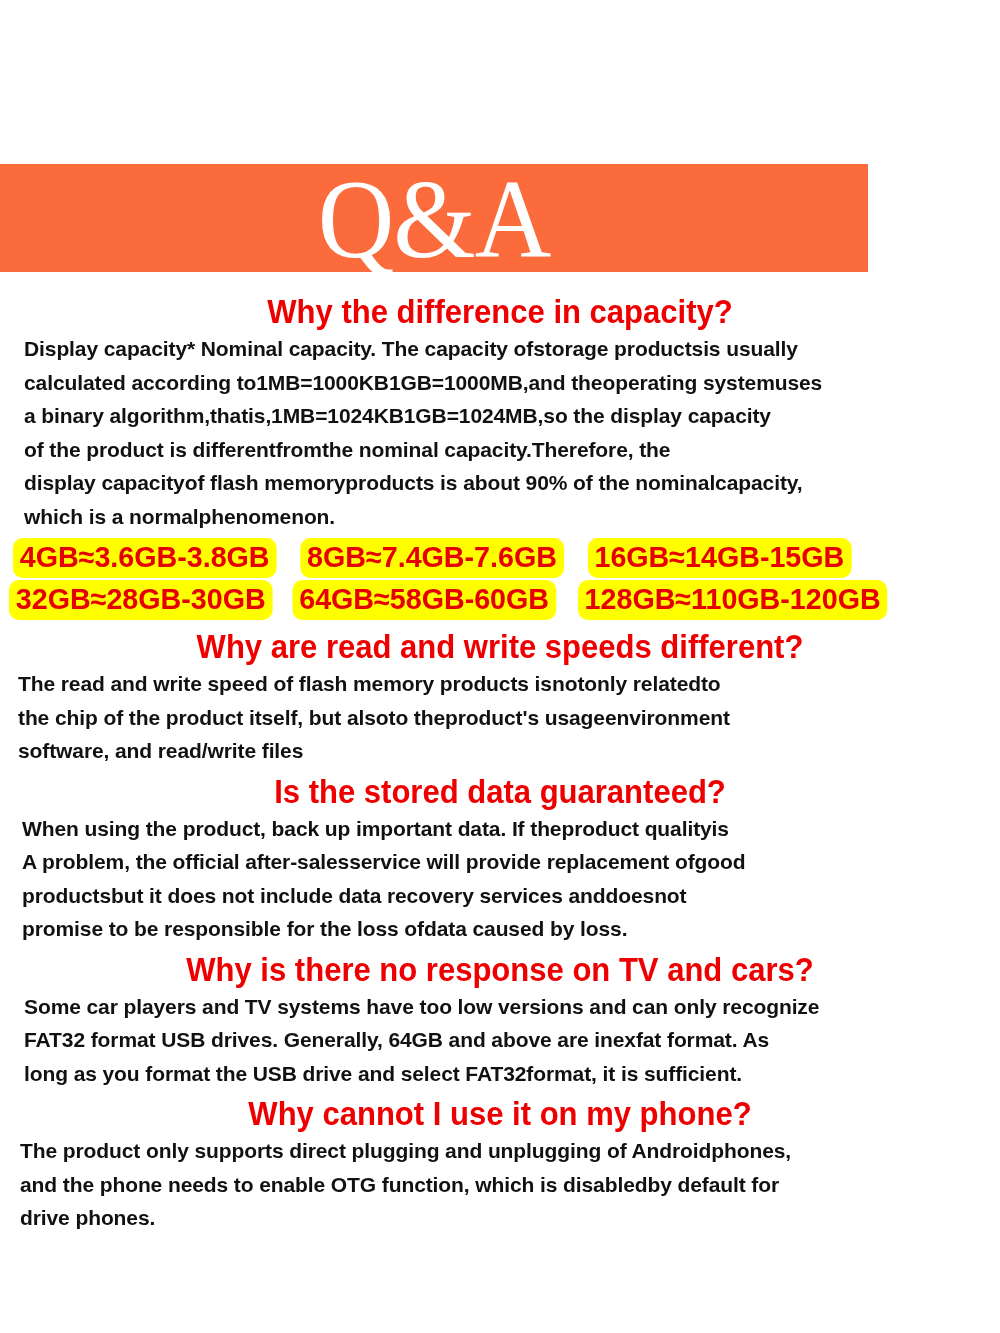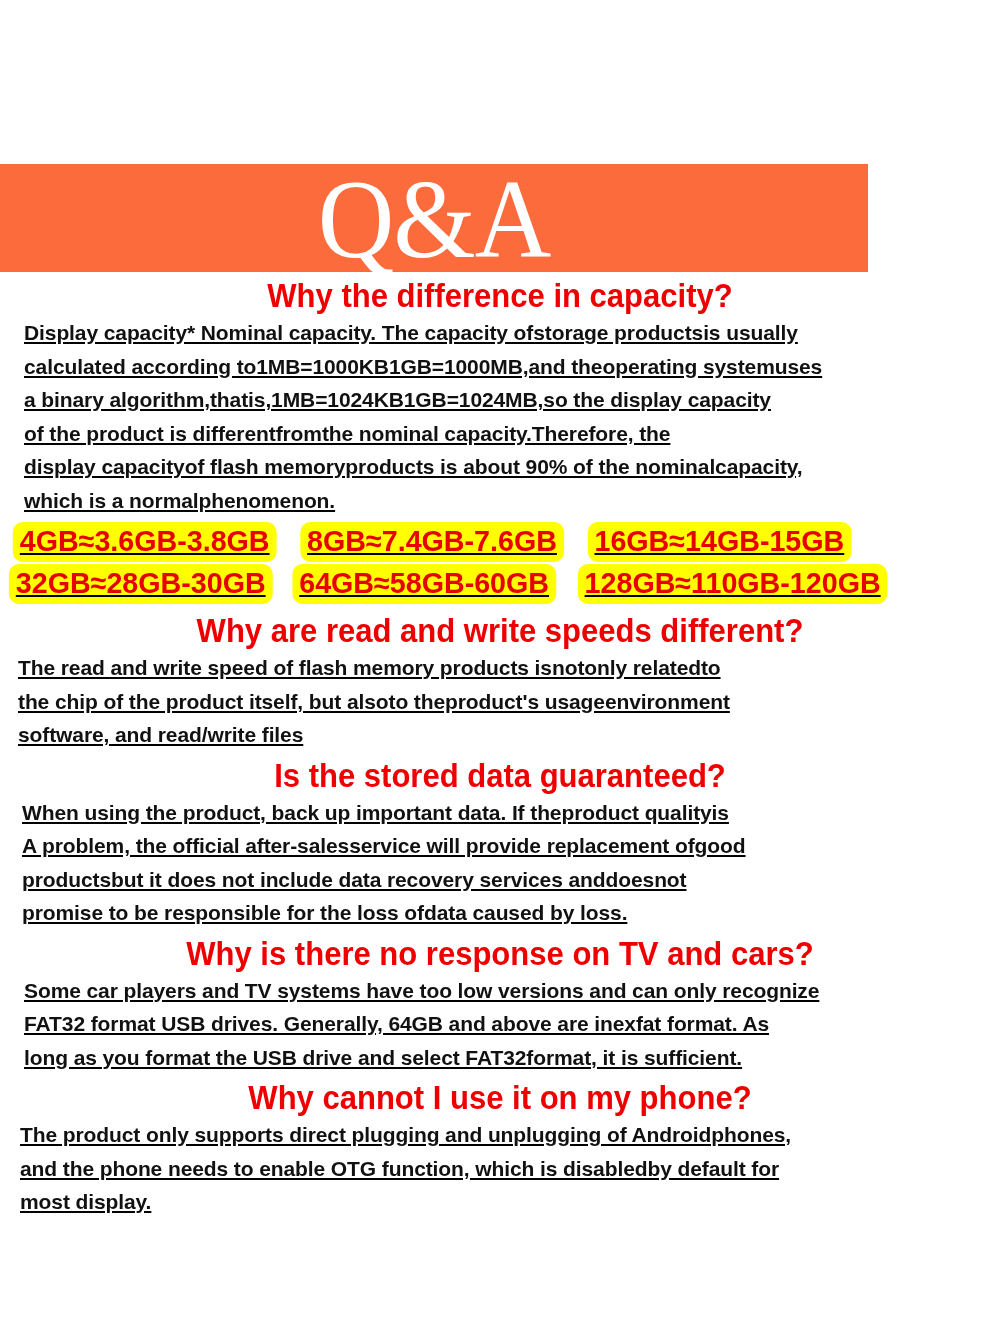--- a/index.html
+++ b/index.html
@@ -39,24 +39,23 @@
     margin: 0;
     padding: 0;
     position: relative;
     top: 2px;
     transform: scaleY(1.05);
   }
 
   
   .content {
     position: absolute;
-    top: 268px;
+    top: 284px;
     left: 0;
     width: 1000px;
-    text-decoration: underline;
   }
 
   
   .q-heading {
     color: #ee0000;
     font-weight: bold;
     font-size: 33px;
     line-height: 40px;
     text-align: center;
     margin: 0;
@@ -182,17 +181,17 @@
       <span class="ln">FAT32 format USB drives. Generally, 64GB and above are inexfat format. As</span>
       <span class="ln">long as you format the USB drive and select FAT32format, it is sufficient.</span>
     </div>
   </div>
 
   <div>
     <div class="q-heading sp-head" style="display: inline-block; transform-origin: center center; transform: scaleX(0.94); width: 100%;">Why cannot I use it on my phone?</div>
     <div class="q-body inset-e">
       <span class="ln">The product only supports direct plugging and unplugging of Androidphones,</span>
       <span class="ln">and the phone needs to enable OTG function, which is disabledby default for</span>
-      <span class="ln">most display.</span>
+      <span class="ln">drive phones.</span>
     </div>
   </div>
 
 </div>
 
 </body></html>

